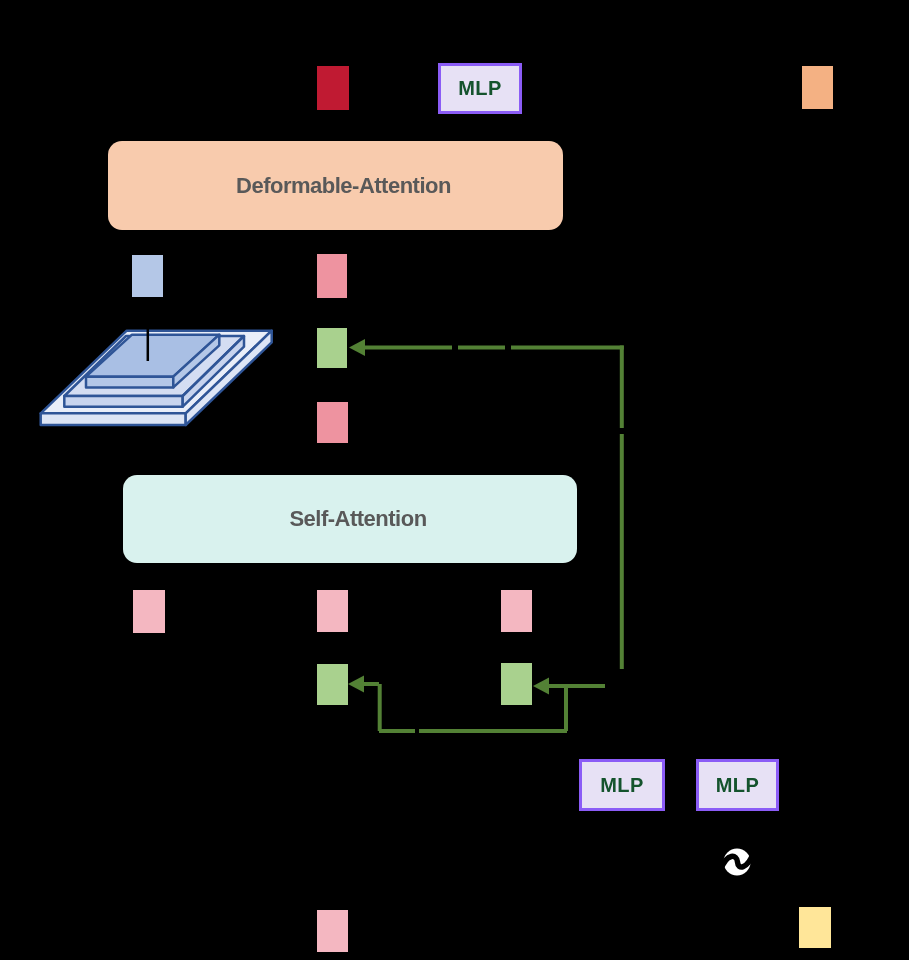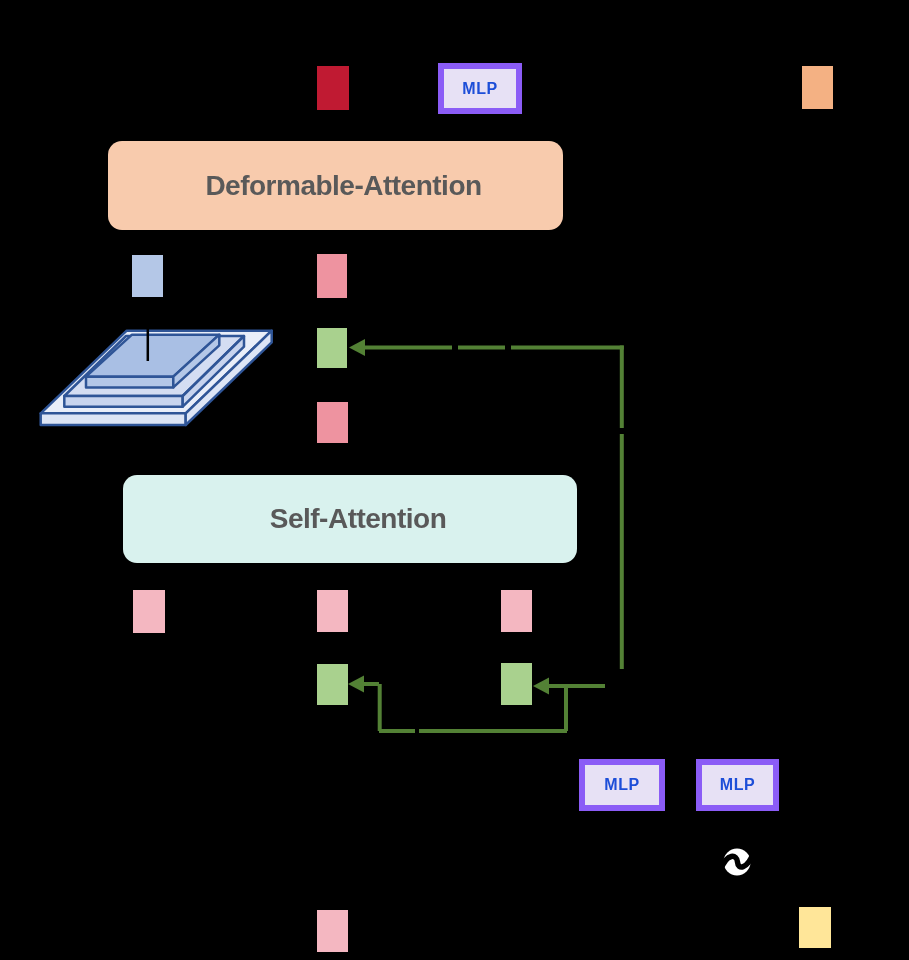--- a/index.html
+++ b/index.html
@@ -4,26 +4,26 @@
 <style>
   html,body{margin:0;padding:0;background:#000;}
   .canvas{
     position:relative;width:909px;height:960px;background:#000;
     font-family:"Liberation Sans","DejaVu Sans",sans-serif;overflow:hidden;
   }
   .token{position:absolute;box-sizing:border-box;}
   .attn-block{
     position:absolute;box-sizing:border-box;border-radius:14px;
     display:flex;align-items:center;justify-content:center;
-    color:#595959;font-weight:bold;font-size:28px;letter-spacing:-0.5px;padding-left:16px;
+    color:#595959;font-weight:bold;font-size:22px;letter-spacing:-0.5px;padding-left:16px;
   }
   .mlp-block{
-    position:absolute;box-sizing:border-box;border:6px solid #8b5cf6;background:#E7E1F5;
+    position:absolute;box-sizing:border-box;border:3px solid #8b5cf6;background:#E7E1F5;
     display:flex;align-items:center;justify-content:center;
-    color:#1d4ed8;font-weight:bold;font-size:16px;letter-spacing:0.5px;
+    color:#14532d;font-weight:bold;font-size:20px;letter-spacing:0.5px;
   }
   svg.overlay{position:absolute;left:0;top:0;width:909px;height:960px;}
 </style>
 </head>
 <body>
 
 <div class="canvas">
 
   <svg class="overlay">
     <g stroke="#538135" stroke-width="4" fill="none">

